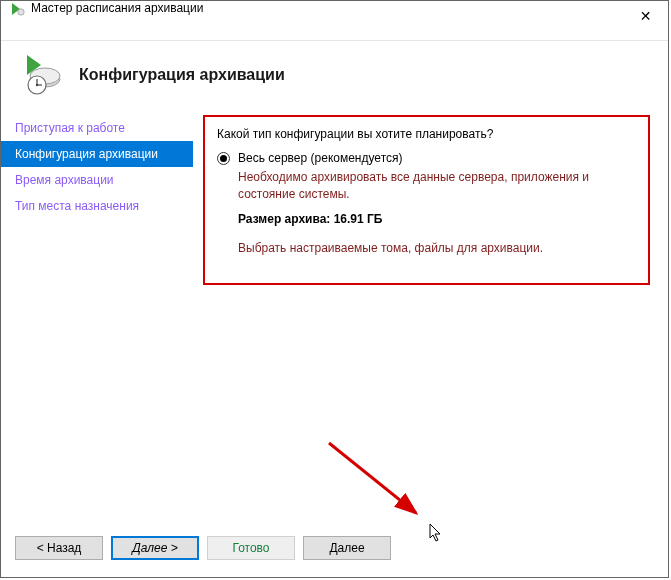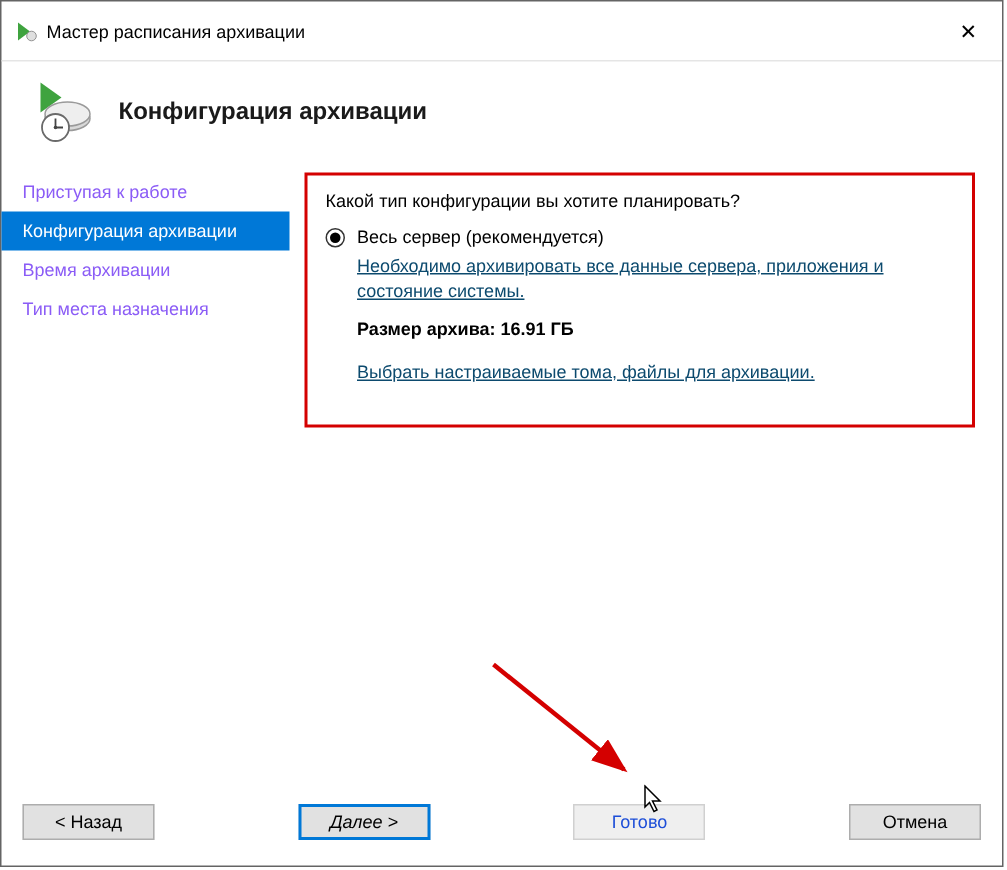--- a/index.html
+++ b/index.html
@@ -17,21 +17,20 @@
     width: 669px;
     height: 578px;
     border: 1px solid #646464;
     background: #fff;
     position: relative;
   }
   
   .titlebar {
     height: 40px;
     display:flex;
-    align-items:center;
     padding: 0 0 0 8px;
     border-bottom: 1px solid #e5e5e5;
   }
   .titlebar .icon { width:16px; height:16px; margin-right:6px; }
   .titlebar .title { flex:1; font-size:12px; }
   .titlebar .close { width:45px; height:29px; display:flex; align-items:center; justify-content:center; }
   .close-x { font-family: Arial, sans-serif; font-size:14px; line-height:1; }
 
   
   .header {
@@ -74,51 +73,51 @@
   .prompt { margin: 0 0 10px 0; }
   .radio-row { display:flex; align-items:center; margin-bottom:4px; }
   .radio-dot {
     width:13px; height:13px; border:1px solid #333; border-radius:50%;
     margin: 1px 8px 0 0; flex-shrink:0; display:flex; align-items:center; justify-content:center;
   }
   .radio-dot.checked::after{
     content:""; width:7px; height:7px; background:#000; border-radius:50%;
   }
   .radio-label { font-size:12px; }
-  .radio-desc { margin: 4px 0 8px 21px; color:#0c4a6e; line-height:1.45;text-decoration:underline; }
+  .radio-desc { margin: 4px 0 8px 21px; color:#7f1d1d; line-height:1.45; }
   .radio-size { margin: 0 0 14px 21px; font-weight: bold; }
 
   
   .footer {
     position:absolute;
     left:0; right:0; bottom:0;
     height:58px;
     display:flex;
     align-items:center;
-    justify-content:space-between;
+    justify-content:flex-start;
     padding: 0 14px;
     gap: 8px;
   }
   .btn {
     min-width: 88px;
     height: 24px;
     border: 1px solid #adadad;
     background: #e1e1e1;
     font-size:12px;
     font-family: inherit;
     padding: 0 10px;
     cursor: default;
   }
   .btn.default {
     border: 2px solid #0078d7;
     background: #e1e1e1;
     font-style: italic;
   }
   .btn:disabled {
-    color:#1d4ed8;
+    color:#15803d;
     border-color:#d0d0d0;
     background:#efefef;
   }
 
   
   .cursor-ptr {
     position:absolute;
     left: 424px;
     top: 522px;
     pointer-events:none;
@@ -184,21 +183,21 @@
 
         <div class="radio-desc">Выбрать настраиваемые тома, файлы для архивации.</div>
       </div>
     </div>
   </div>
 
   <div class="footer">
     <button class="btn">&lt; Назад</button>
     <button class="btn default">Далее &gt;</button>
     <button class="btn" disabled="">Готово</button>
-    <button class="btn">Отмена</button>
+    <button class="btn">Далее</button>
   </div>
 
   <svg class="red-arrow" width="120" height="100">
     <defs>
       <marker id="ah" markerWidth="10" markerHeight="10" refX="7" refY="3" orient="auto">
         <path d="M0,0 L8,3 L0,6 Z" fill="#d40000"></path>
       </marker>
     </defs>
     <line x1="8" y1="8" x2="95" y2="78" stroke="#d40000" stroke-width="3" marker-end="url(#ah)"></line>
   </svg>

